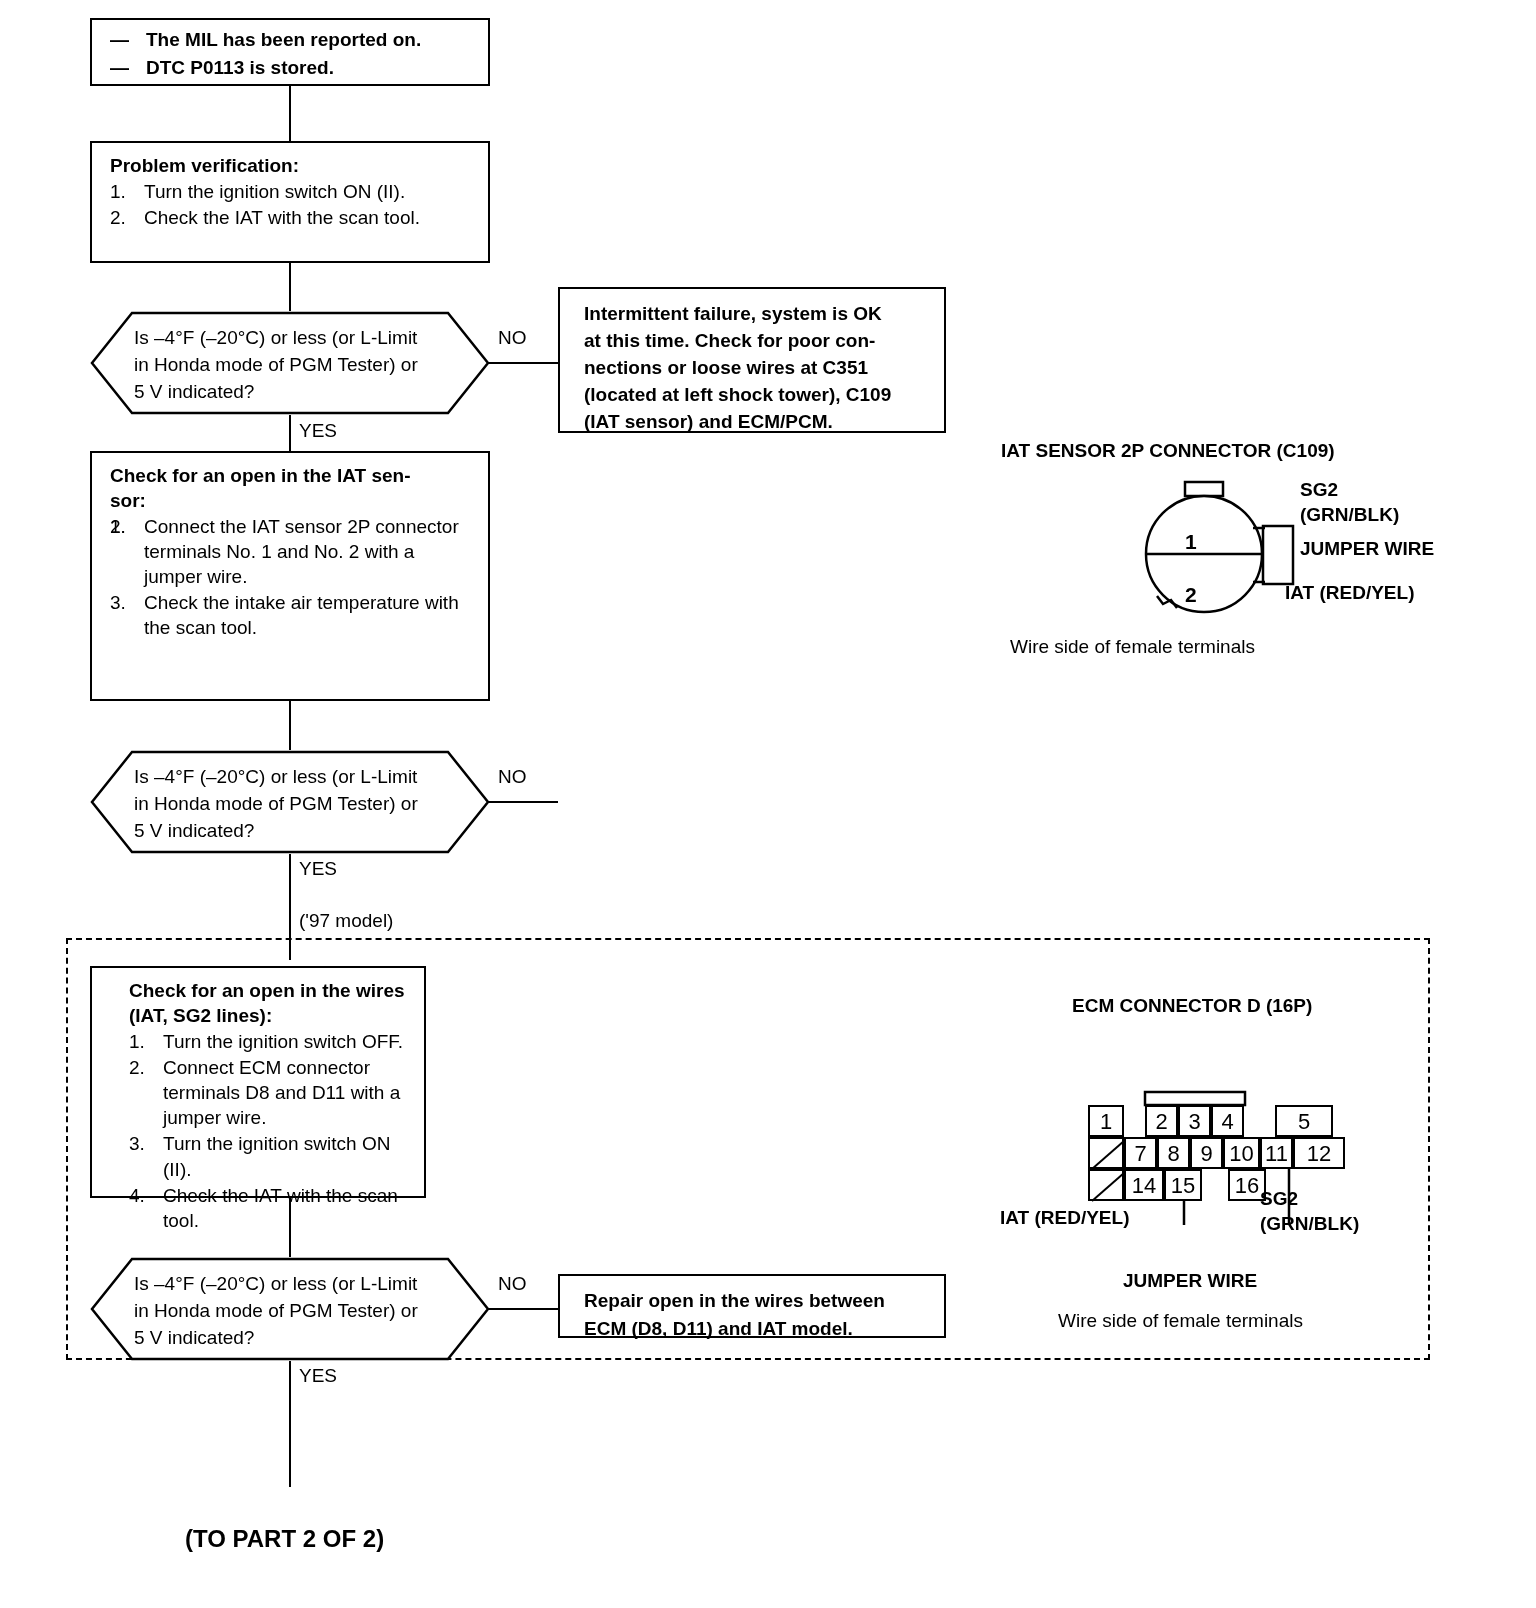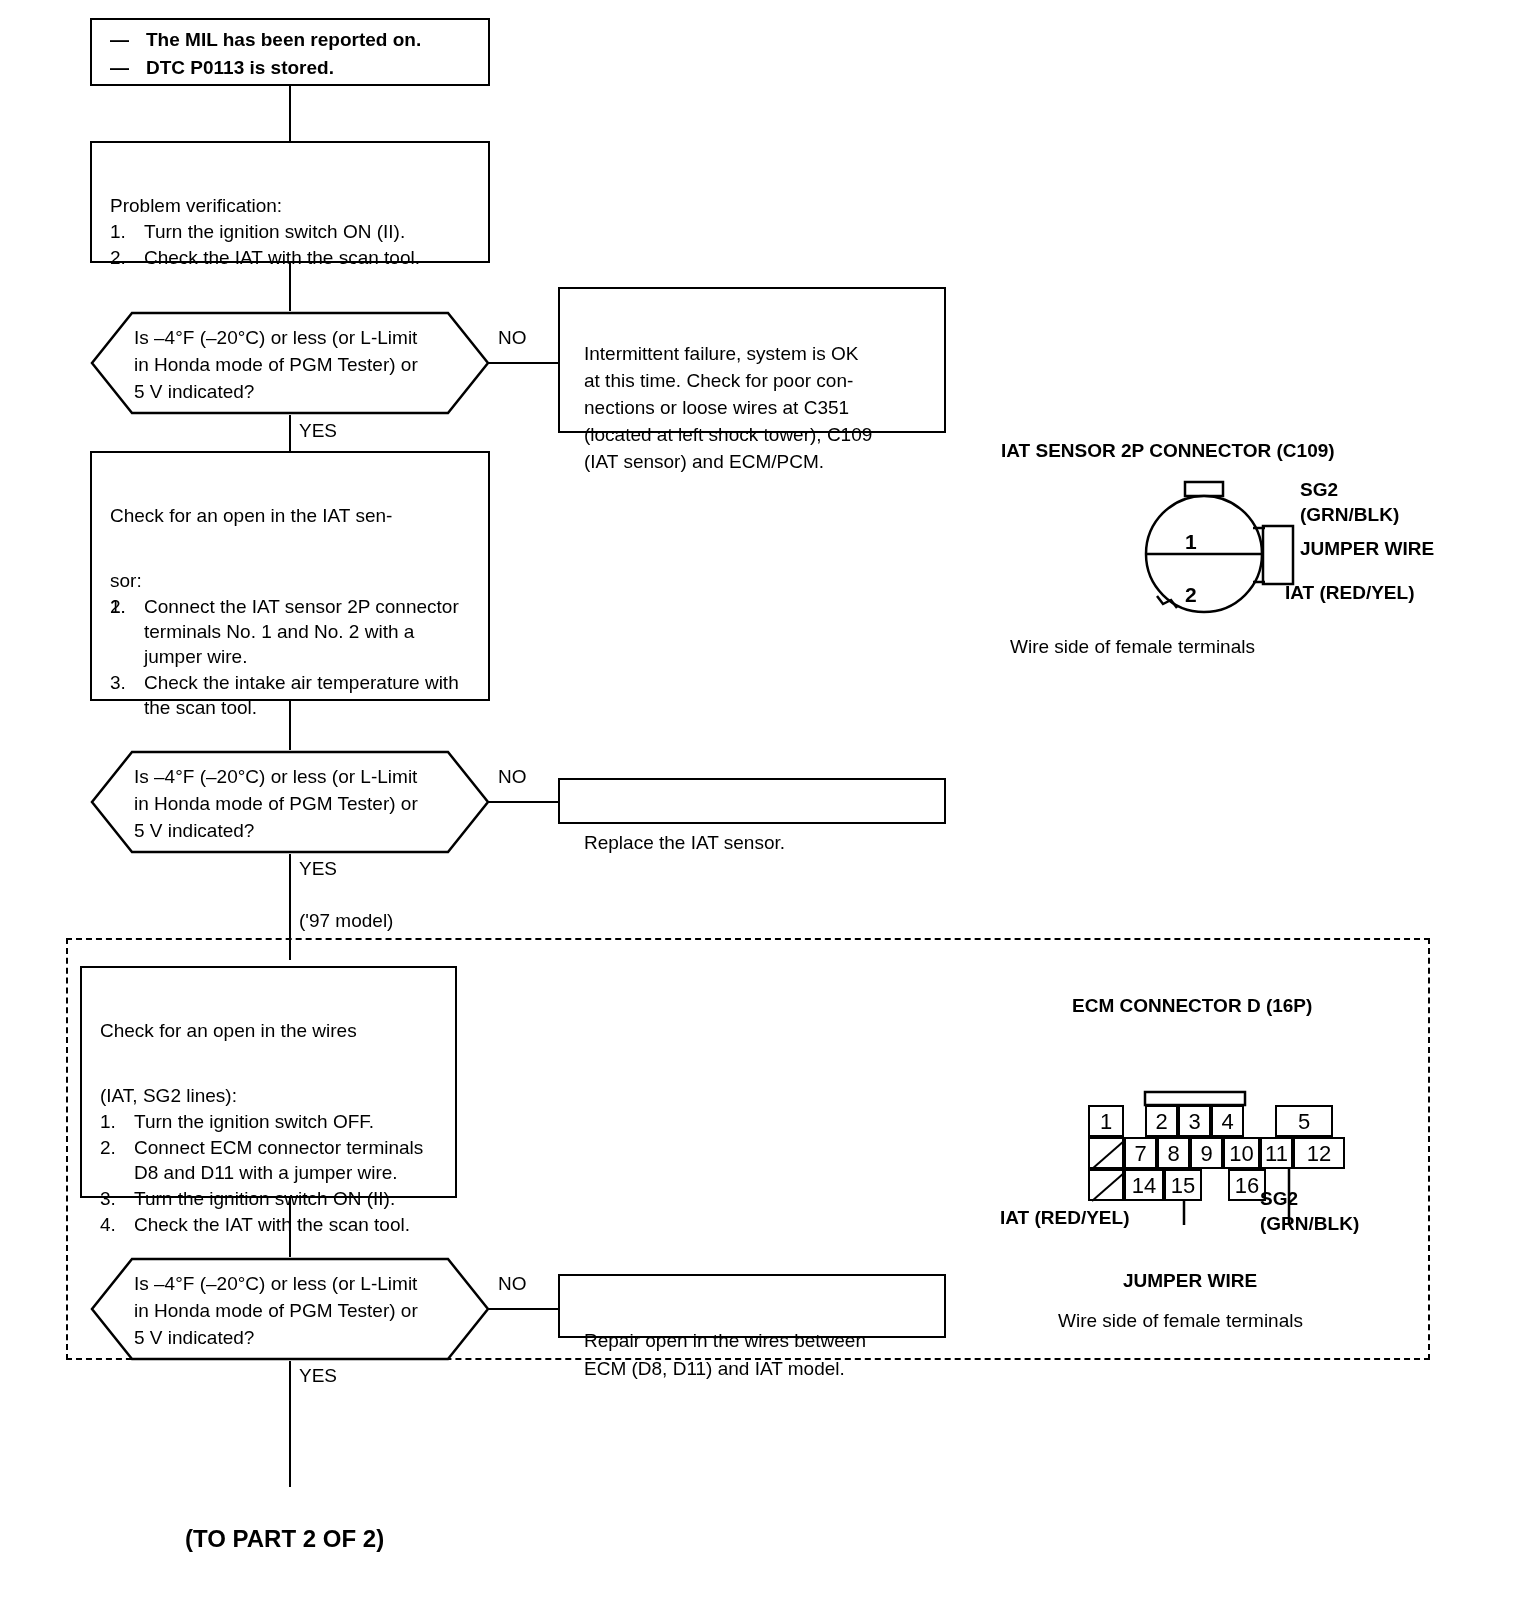--- a/index.html
+++ b/index.html
@@ -24,21 +24,21 @@
     position: absolute;
     border: 2px solid #000;
     background: #fff;
     box-sizing: border-box;
   }
   .box-inner {
     padding: 10px 14px 10px 18px;
     font-size: 19px;
     line-height: 1.32;
   }
-  .bold { font-weight: normal; margin-top: 40px; }
+  .bold { font-weight: bold; }
 
   .num-list {
     list-style: none;
     margin: 0;
     padding: 0;
   }
   .num-list li {
     position: relative;
     padding-left: 34px;
     margin-top: 1px;
@@ -236,29 +236,24 @@
     </div>
   </div>
 
   <div class="hline" style="left:488px; top:801px; width:70px;"></div>
   <div class="lbl" style="left:498px; top:766px;">NO</div>
 
   <div class="vline" style="left:289px; top:854px; height:106px;"></div>
   <div class="lbl" style="left:299px; top:858px;">YES</div>
   <div class="lbl" style="left:299px; top:910px;">('97 model)</div>
 
-  <div class="box" style="left:558px; top:778px; width:388px; height:46px;">
-    <div class="box-inner bold" style="padding:10px 12px 10px 24px;">
-      <div>Replace the IAT sensor.</div>
-    </div>
-  </div>
 
   <div class="dashed-region" style="left:66px; top:938px; width:1364px; height:422px;"></div>
 
-  <div class="box" style="left:80px; top:966px; width:377px; height:232px;">
+  <div class="box" style="left:90px; top:966px; width:336px; height:232px;padding-left:19px;">
     <div class="box-inner" style="padding-top:10px;">
       <div class="bold">Check for an open in the wires</div>
       <div class="bold">(IAT, SG2 lines):</div>
       <ul class="num-list">
         <li>
           <span class="n">1.</span>
           <span>Turn the ignition switch OFF.</span>
         </li>
         <li>
           <span class="n">2.</span>

